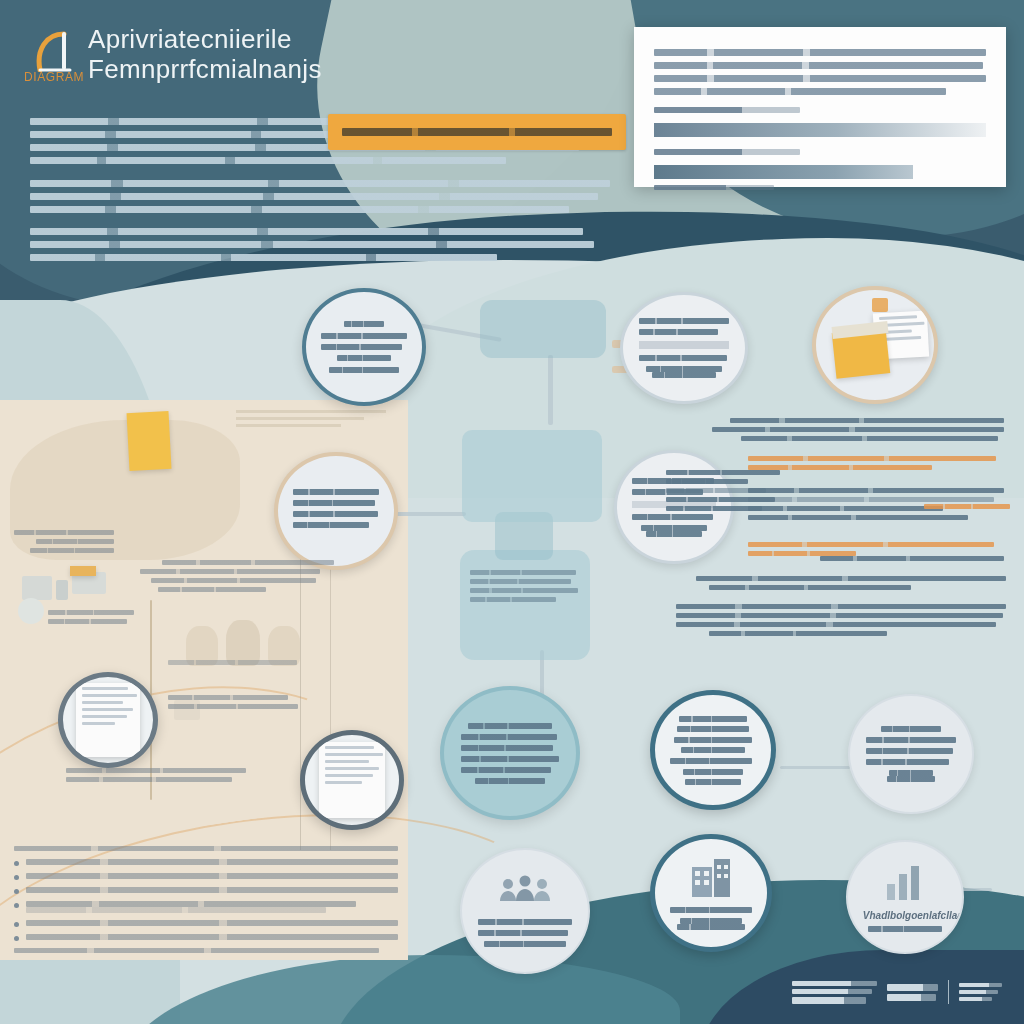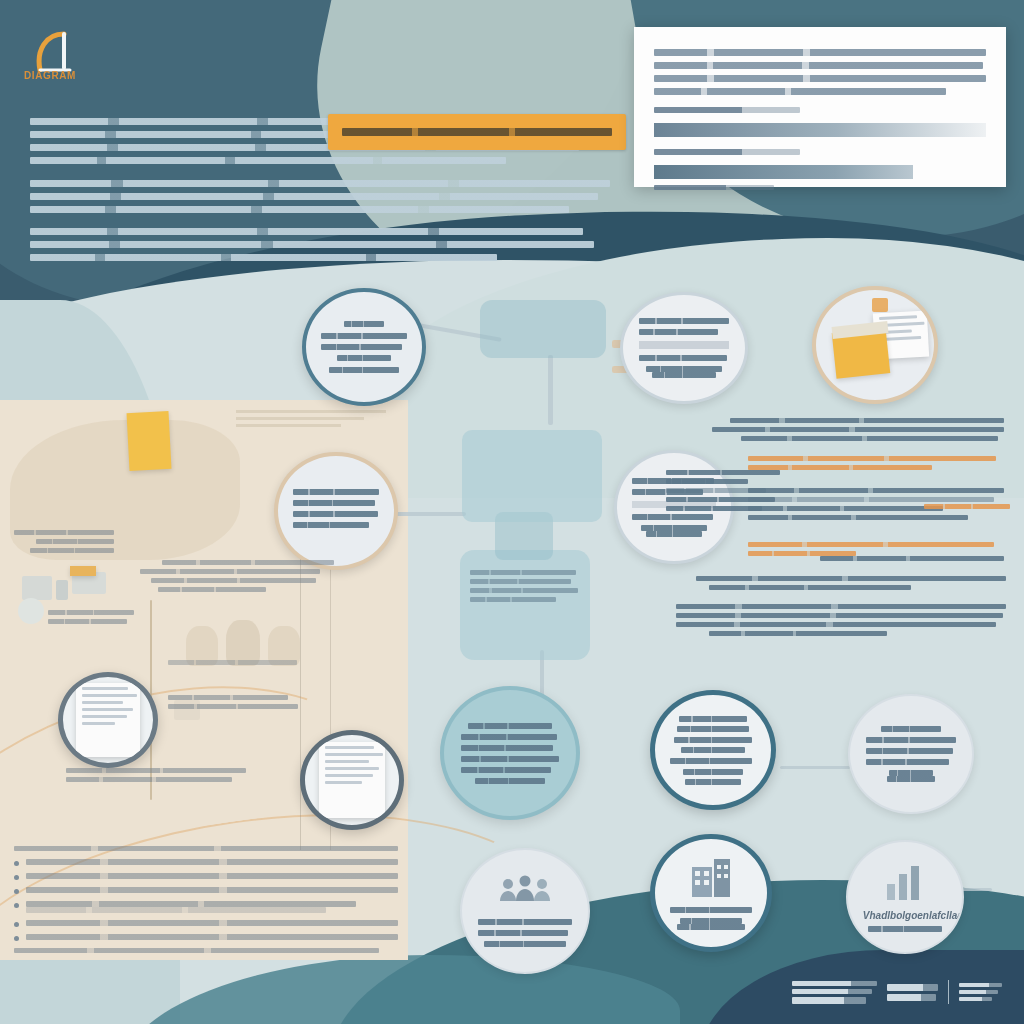--- a/index.html
+++ b/index.html
@@ -64,22 +64,22 @@
     position:absolute;left:0;top:400px;width:408px;height:560px;
     background:#ece2d2;
   }
   .beige-swirl{position:absolute;border:2px solid #e3a961;opacity:.45;}
 
   
   .header{position:absolute;left:0;top:0;width:640px;height:260px;}
   .logo-wrap{position:absolute;left:24px;top:26px;width:250px;height:62px;}
   .logo-mark{position:absolute;left:6px;top:2px;width:54px;height:44px;}
   .logo-caption{
-    position:absolute;left:0;top:44px;font-size:10px;letter-spacing:.6px;
-    color:#d98f3a;font-weight:bold;text-transform:uppercase;
+    position:absolute;left:0;top:44px;font-size:12px;letter-spacing:.6px;
+    color:#d98f3a;font-weight:normal;text-transform:uppercase;
     filter:blur(.4px);
   }
   .title{
     position:absolute;left:88px;top:24px;width:280px;
     font-size:26px;line-height:1.16;color:#eef3f5;font-weight:400;
     letter-spacing:.3px;filter:blur(.35px);
   }
 
   
   .tblock{position:absolute;}
@@ -253,20 +253,21 @@
 
   <div class="header">
     <div class="logo-wrap">
       <svg class="logo-mark" viewBox="0 0 54 44">
         <path d="M10 42 C6 22, 16 6, 34 6" fill="none" stroke="#e8a13c" stroke-width="5" stroke-linecap="round"></path>
         <path d="M34 6 L34 40" fill="none" stroke="#f2f6f8" stroke-width="4" stroke-linecap="round"></path>
         <path d="M10 42 L40 42" fill="none" stroke="#f2f6f8" stroke-width="3" stroke-linecap="round"></path>
       </svg>
       <div class="logo-caption">DIAGRAM</div>
     </div>
+    <div class="title">Aprivriatecniierile Femnprrfcmialnanjs</div>
   </div>
 
   <div class="tblock" style="left:30px;top:118px;width:560px;">
     <div class="tline" style="width:99%"></div>
     <div class="tline" style="width:96%"></div>
     <div class="tline" style="width:98%"></div>
     <div class="tline" style="width:85%"></div>
   </div>
   <div class="tblock" style="left:30px;top:180px;width:580px;">
     <div class="tline" style="width:100%"></div>

